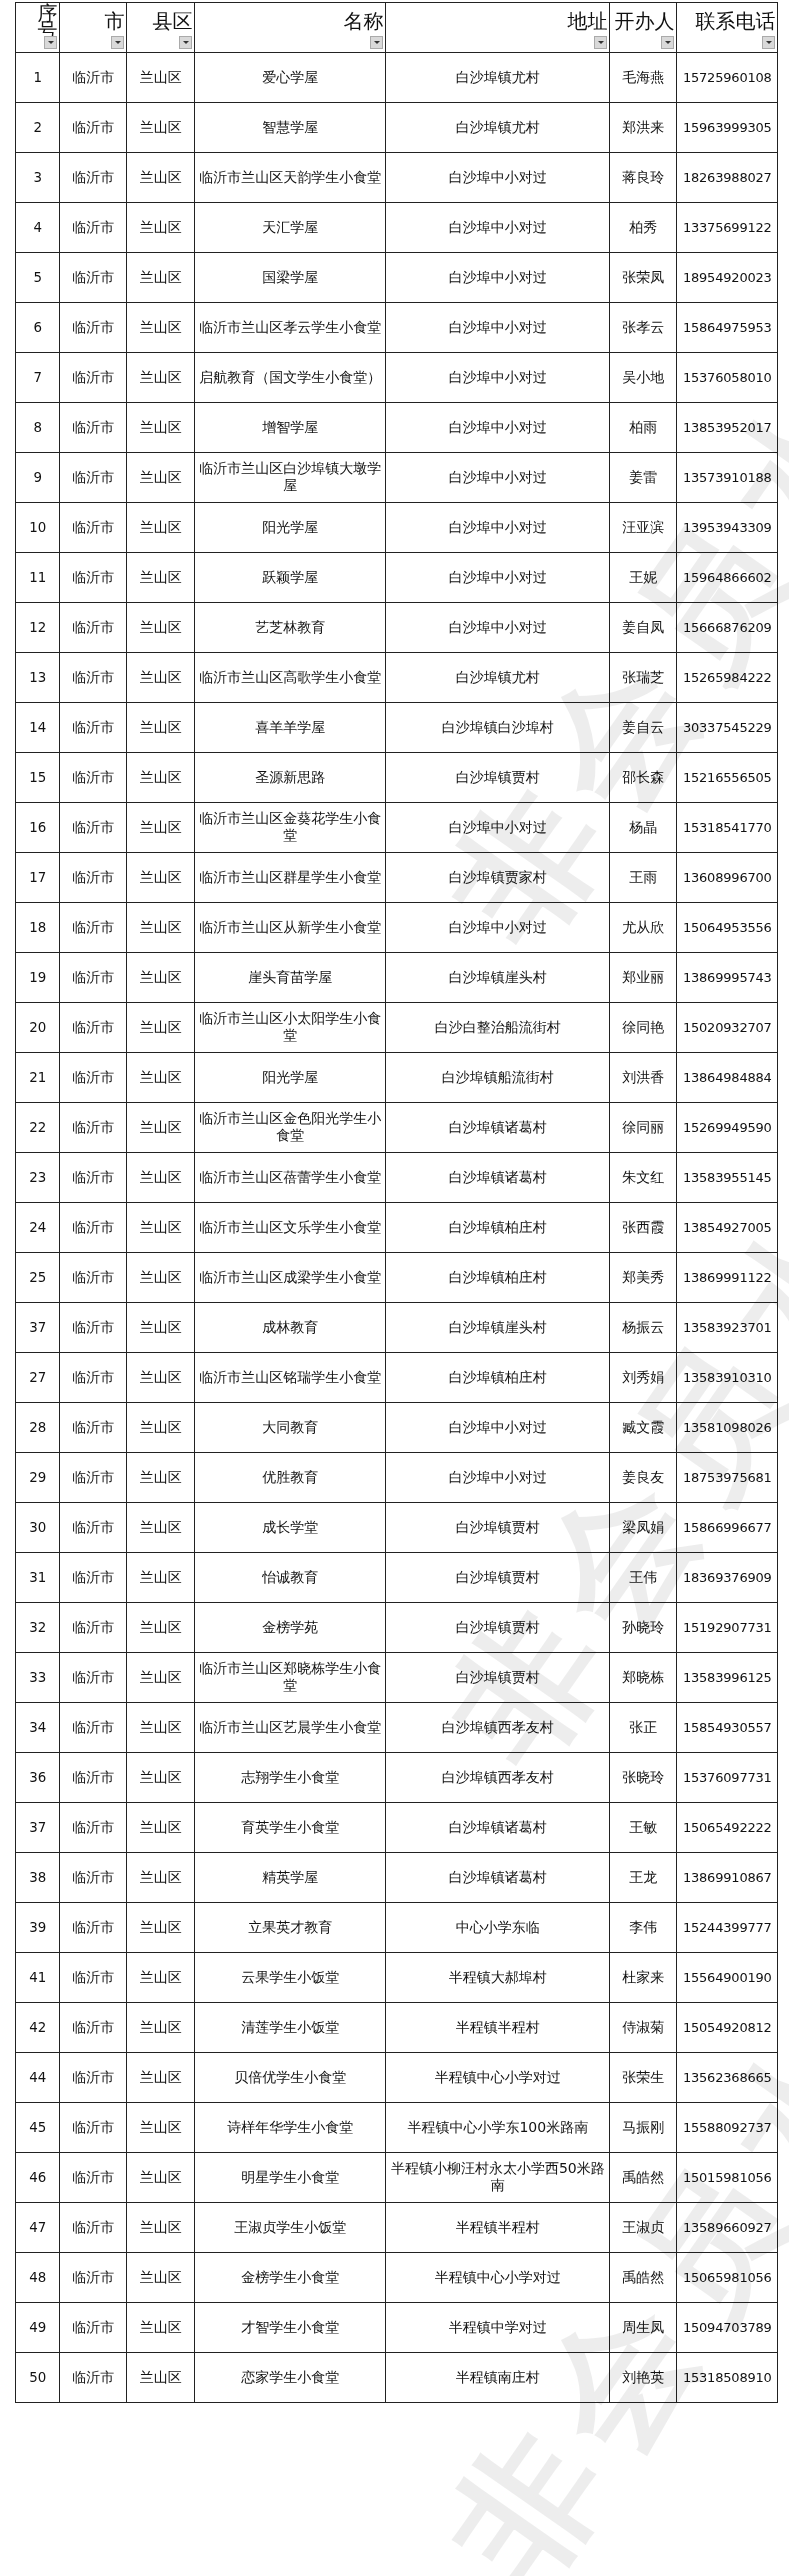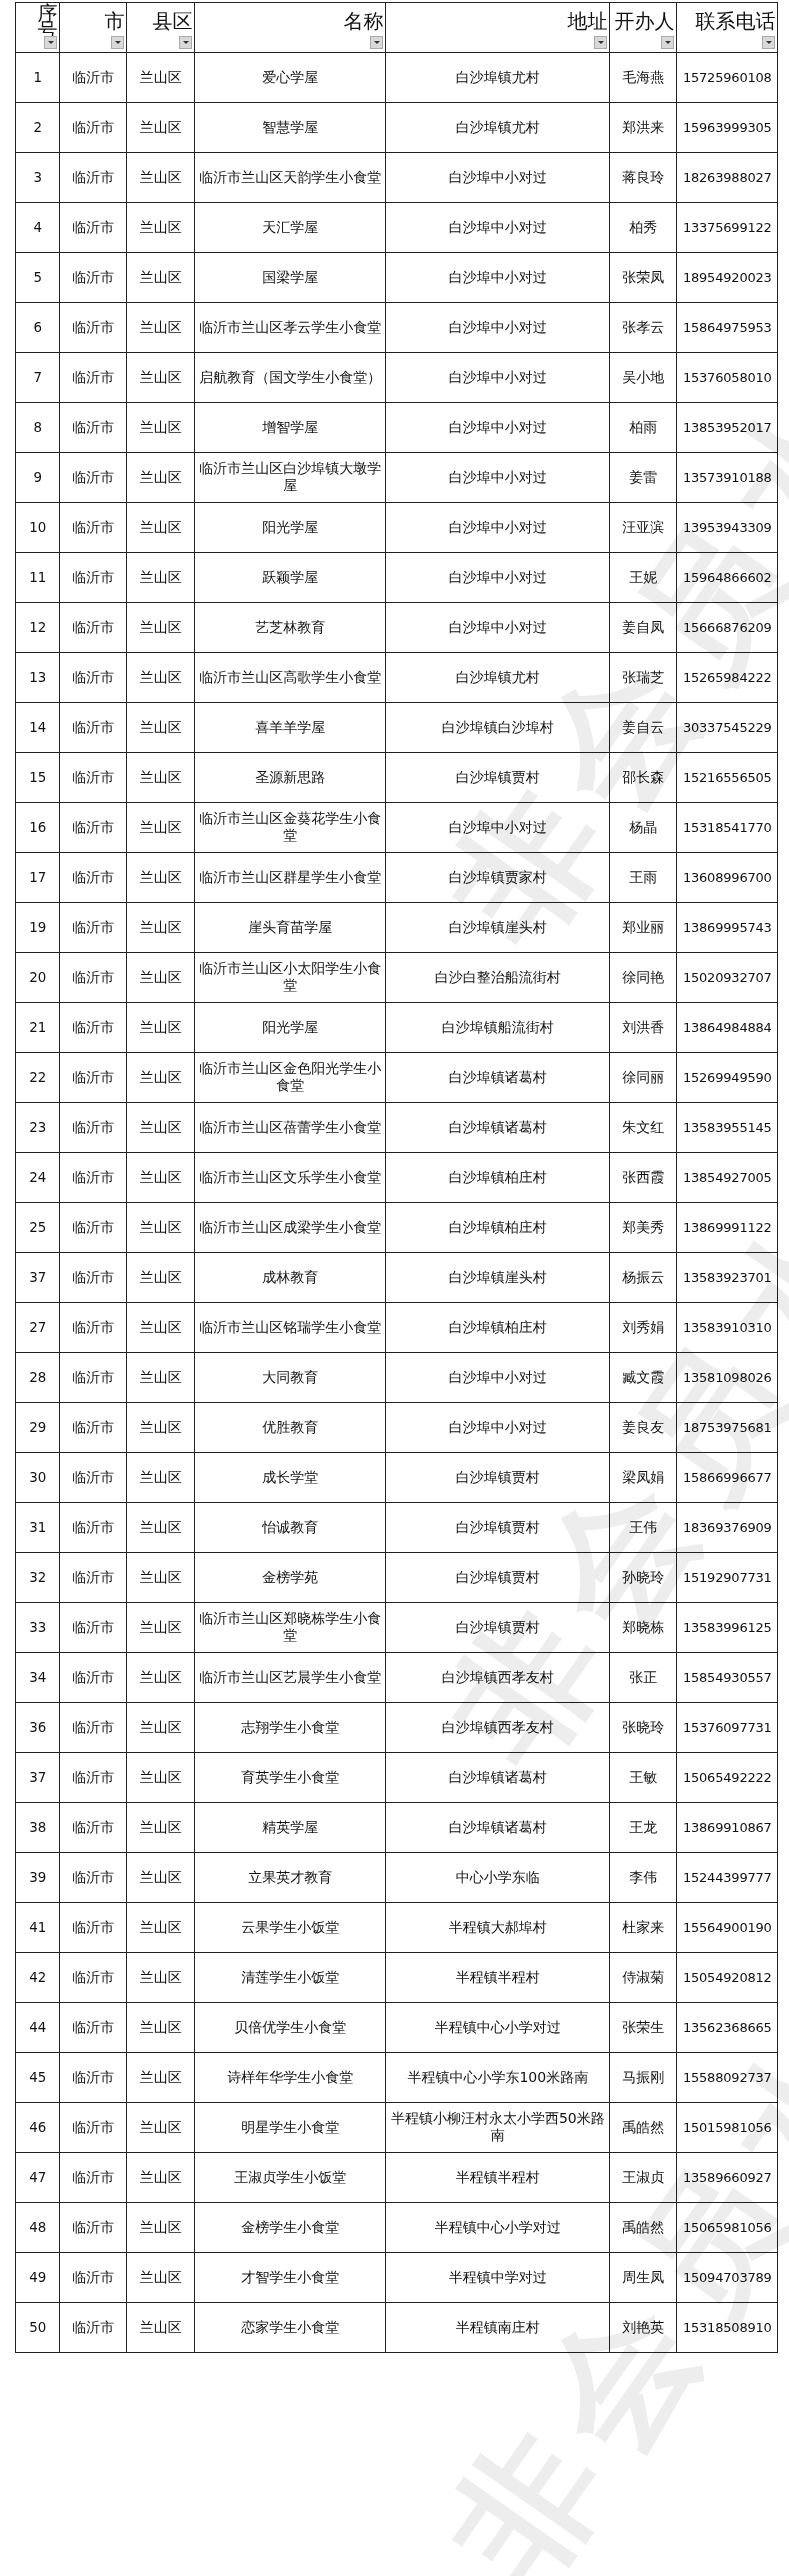--- a/index.html
+++ b/index.html
@@ -191,20 +191,29 @@
       <tr>
         <td class="num">17</td>
         <td>临沂市</td>
         <td>兰山区</td>
         <td>临沂市兰山区群星学生小食堂</td>
         <td>白沙埠镇贾家村</td>
         <td>王雨</td>
         <td class="phone">13608996700</td>
       </tr>
       <tr>
+        <td class="num">18</td>
+        <td>临沂市</td>
+        <td>兰山区</td>
+        <td>临沂市兰山区从新学生小食堂</td>
+        <td>白沙埠中小对过</td>
+        <td>尤从欣</td>
+        <td class="phone">15064953556</td>
+      </tr>
+      <tr>
         <td class="num">19</td>
         <td>临沂市</td>
         <td>兰山区</td>
         <td>崖头育苗学屋</td>
         <td>白沙埠镇崖头村</td>
         <td>郑业丽</td>
         <td class="phone">13869995743</td>
       </tr>
       <tr>
         <td class="num">20</td>

